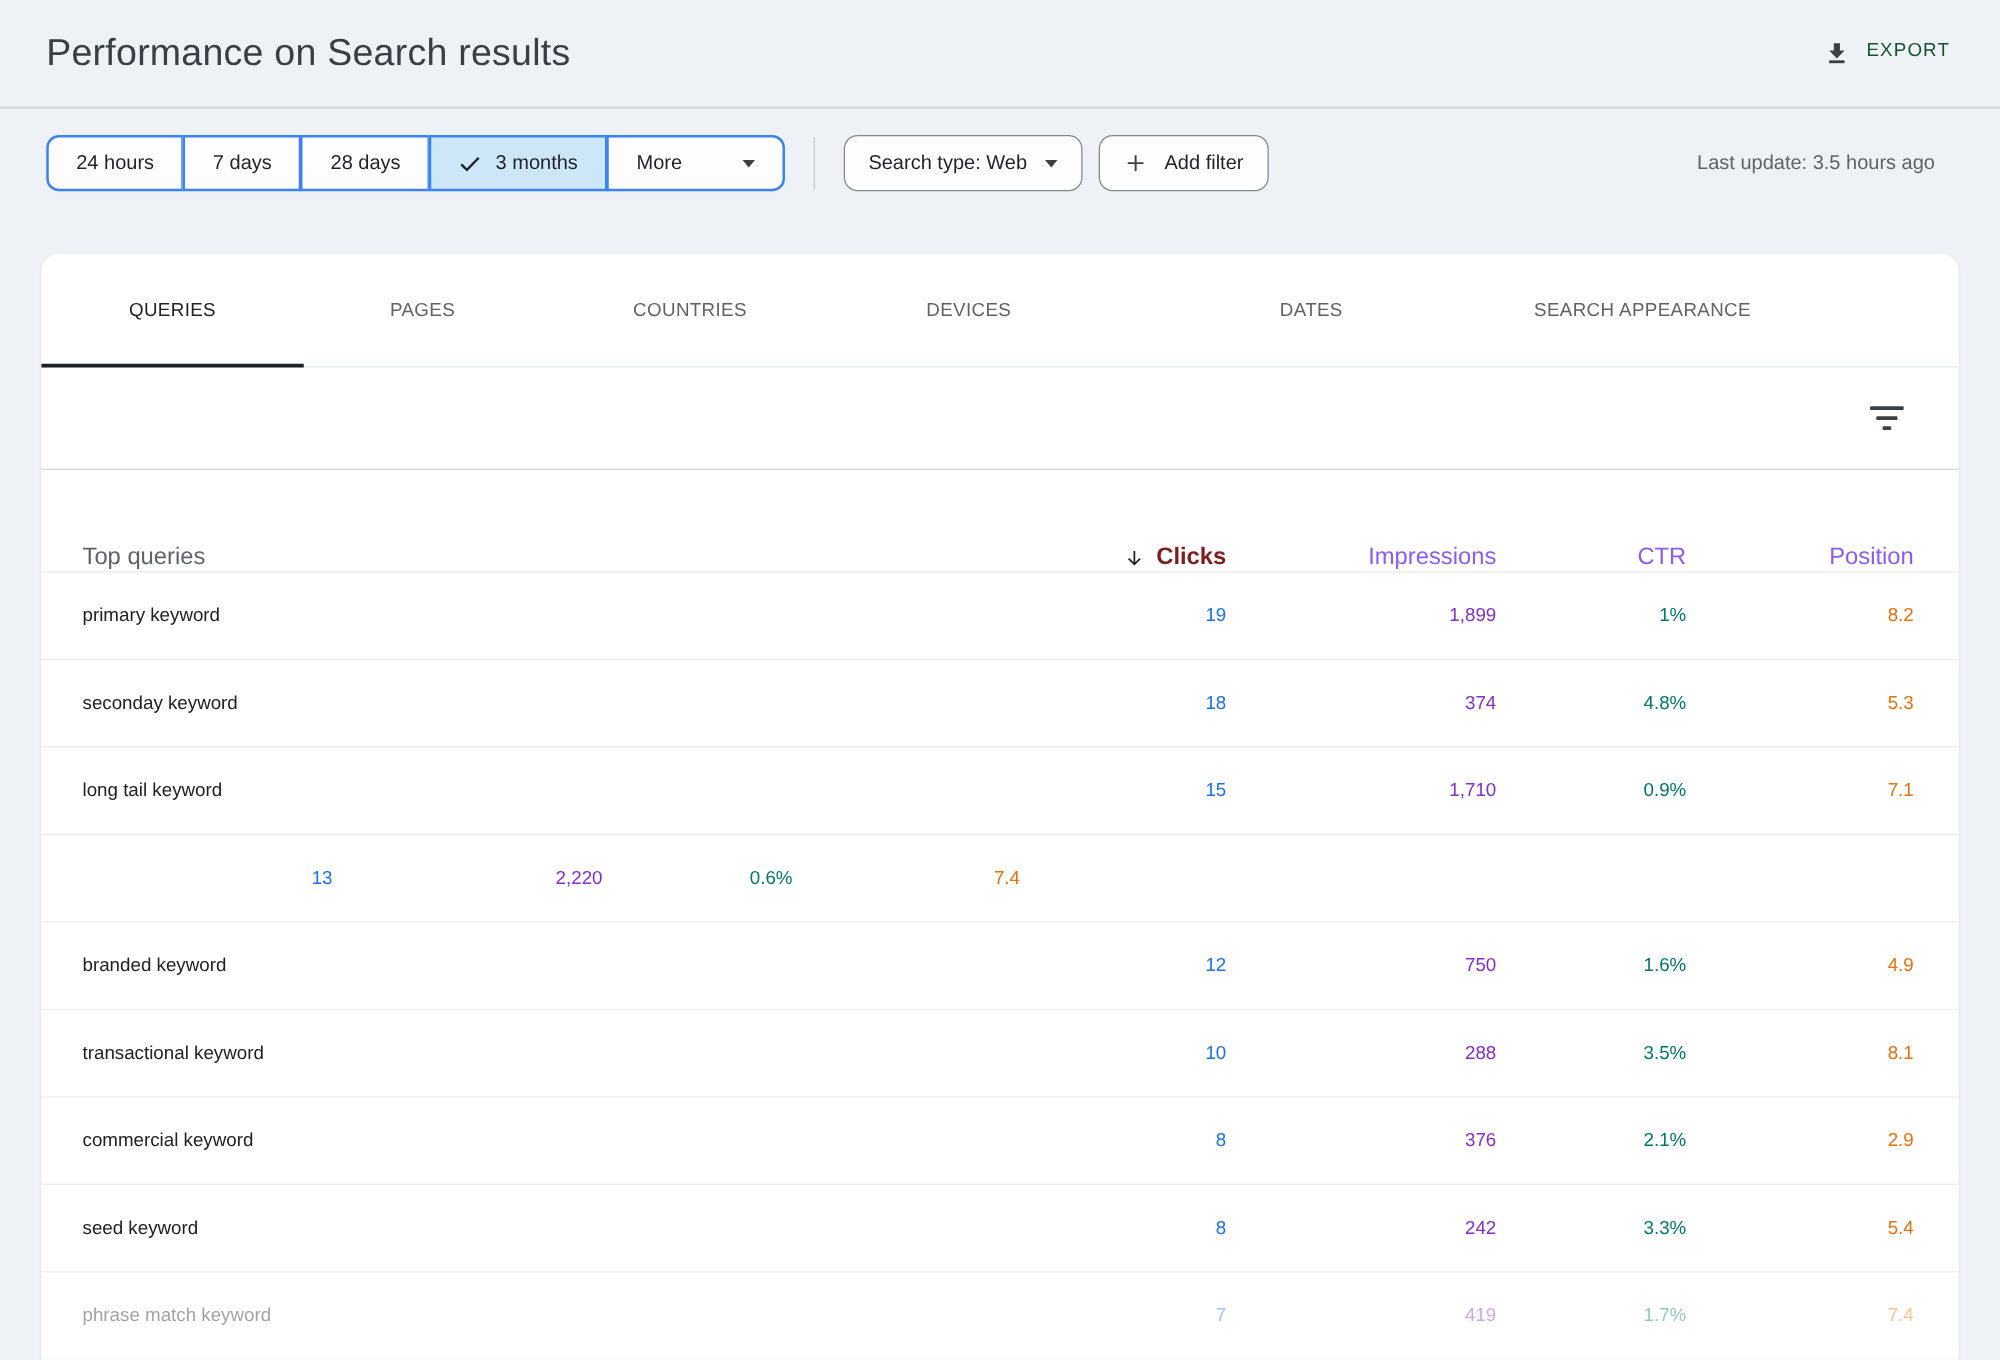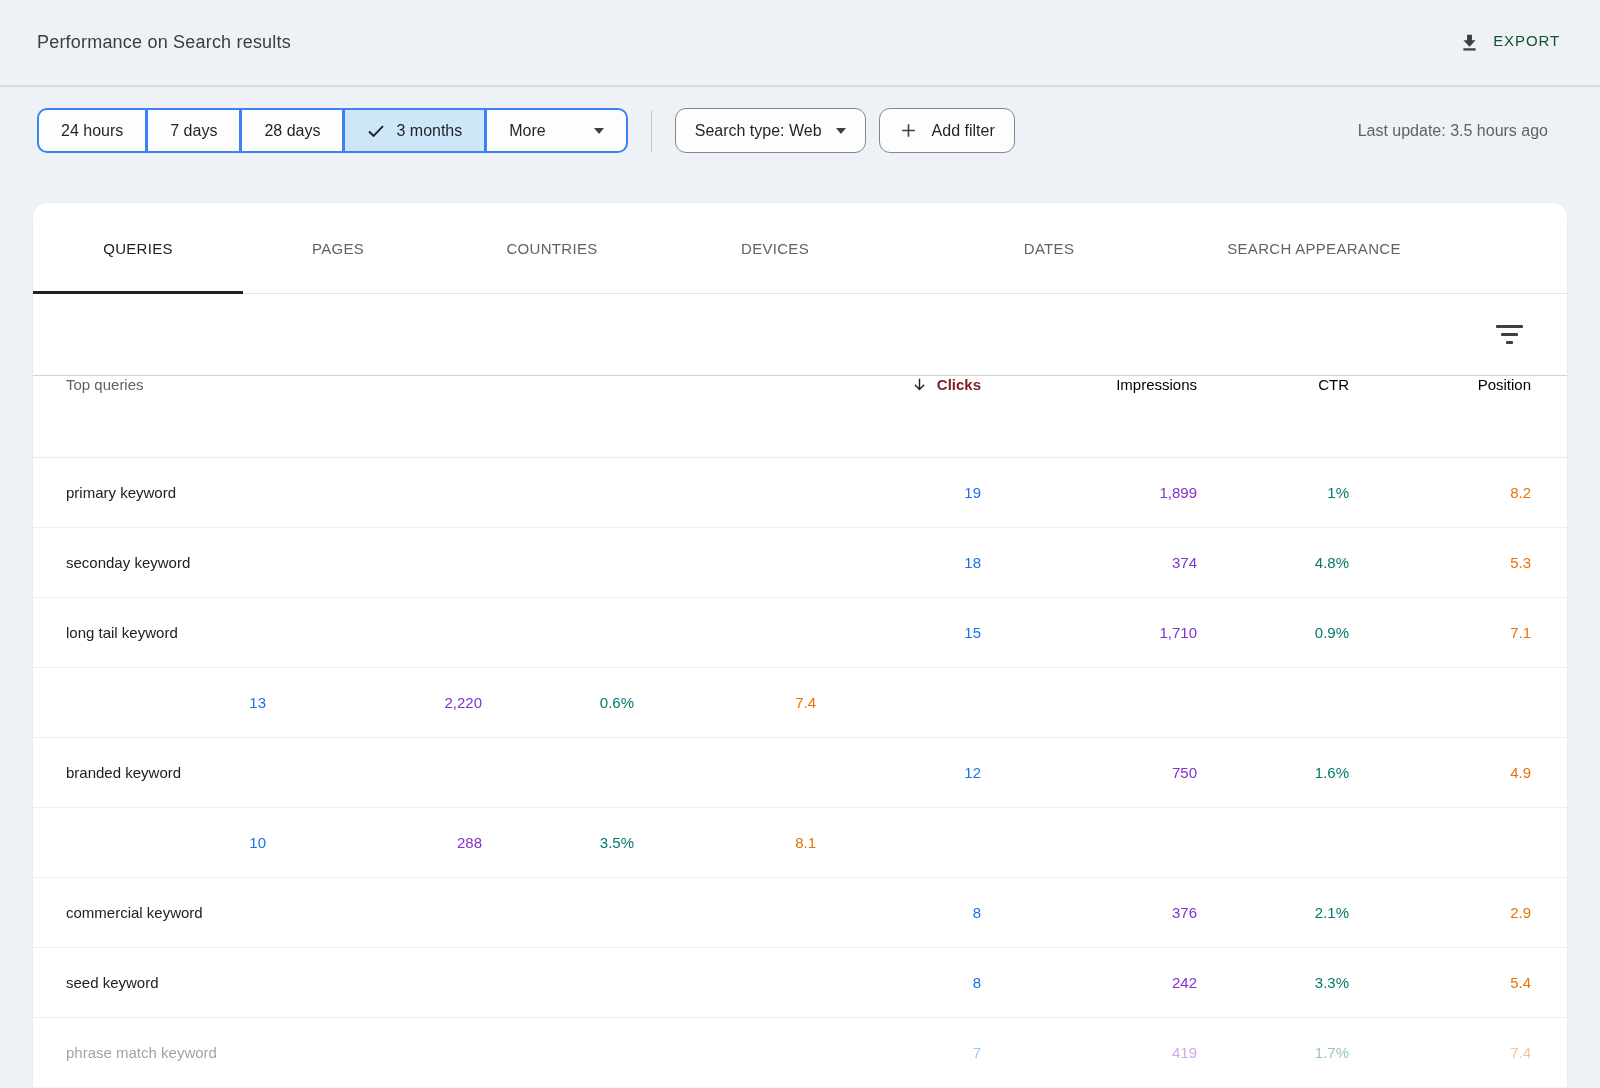--- a/index.html
+++ b/index.html
@@ -11,21 +11,21 @@
   }
 
   
   .page-header {
     height: 87px;
     display: flex;
     align-items: center;
     padding: 0 40px 0 37px;
     border-bottom: 2px solid #d6dade;
   }
-  .page-title { font-size: 18px; font-weight: 400; color: #394045; letter-spacing: .2px; }
+  .page-title { font-size: 30px; font-weight: 400; color: #394045; letter-spacing: .2px; }
   .export-button {
     margin-left: auto;
     display: flex; align-items: flex-start; gap: 13px;
     font-size: 15px; font-weight: 500; letter-spacing: .9px;
     color: #14532d; cursor: pointer;
   }
 
   
   .filters-bar {
     margin-top: 21px;
@@ -100,43 +100,43 @@
     border-bottom: 1px solid #d2d5d8;
   }
   .filter-list-icon { display: flex; flex-direction: column; align-items: center; gap: 5px; cursor: pointer; padding: 6px; }
   .filter-list-icon i { display: block; height: 3px; background: #3c4043; border-radius: 1px; }
   .filter-list-icon i:nth-child(1) { width: 27px; }
   .filter-list-icon i:nth-child(2) { width: 17px; }
   .filter-list-icon i:nth-child(3) { width: 7px; }
 
   
   .thead {
-    display: flex; align-items: flex-start;
+    display: flex; align-items: flex-end;
     height: 82px; padding: 0 36px 0 33px;
     border-bottom: 1px solid #e9ebed;
-    font-size: 15px; font-weight: 500; color: #5f6368;
+    font-size: 19px; font-weight: 500; color: #5f6368;
   }
   .trow {
     display: flex; align-items: center;
     height: 70px; padding: 0 36px 0 33px;
     border-bottom: 1px solid #eceef0;
     font-size: 15px;
   }
   .trow.faded { opacity: .42; }
   .c-query { flex: 1; text-align: left; color: #202124; }
   .thead .c-query { color: #5f6368; }
   .c-clicks      { width: 200px; text-align: right; color: var(--c-clicks, #1a73e8); }
   .c-impressions { width: 216px; text-align: right; color: var(--c-impressions, #8430ce); }
   .c-ctr         { width: 152px; text-align: right; color: var(--c-ctr, #00796b); }
   .c-position    { width: 182px; text-align: right; color: var(--c-position, #e8710a); }
   .thead .c-clicks {
     color: #7f1d1d; font-weight: 700;
     display: flex; align-items: center; justify-content: flex-end; gap: 9px;
   }
-  .thead .c-impressions, .thead .c-ctr, .thead .c-position { color: #000000; font-weight: 500; }
+  .thead .c-impressions, .thead .c-ctr, .thead .c-position { color: #8b5cf6; font-weight: 500; }
 
   .icon-svg { display: block; }
 </style>
 </head>
 <body>
 
 <div class="page-header">
   <div class="page-title">Performance on Search results</div>
   <div class="export-button">
     <span>
@@ -276,20 +276,21 @@
     <div class="c-position">7.4</div>
   </div>
       <div class="trow">
     <div class="c-query">branded keyword</div>
     <div class="c-clicks">12</div>
     <div class="c-impressions">750</div>
     <div class="c-ctr">1.6%</div>
     <div class="c-position">4.9</div>
   </div>
       <div class="trow">
+    <div class="c-query">transactional keyword</div>
     <div class="c-clicks">10</div>
     <div class="c-impressions">288</div>
     <div class="c-ctr">3.5%</div>
     <div class="c-position">8.1</div>
   </div>
       <div class="trow">
     <div class="c-query">commercial keyword</div>
     <div class="c-clicks">8</div>
     <div class="c-impressions">376</div>
     <div class="c-ctr">2.1%</div>

